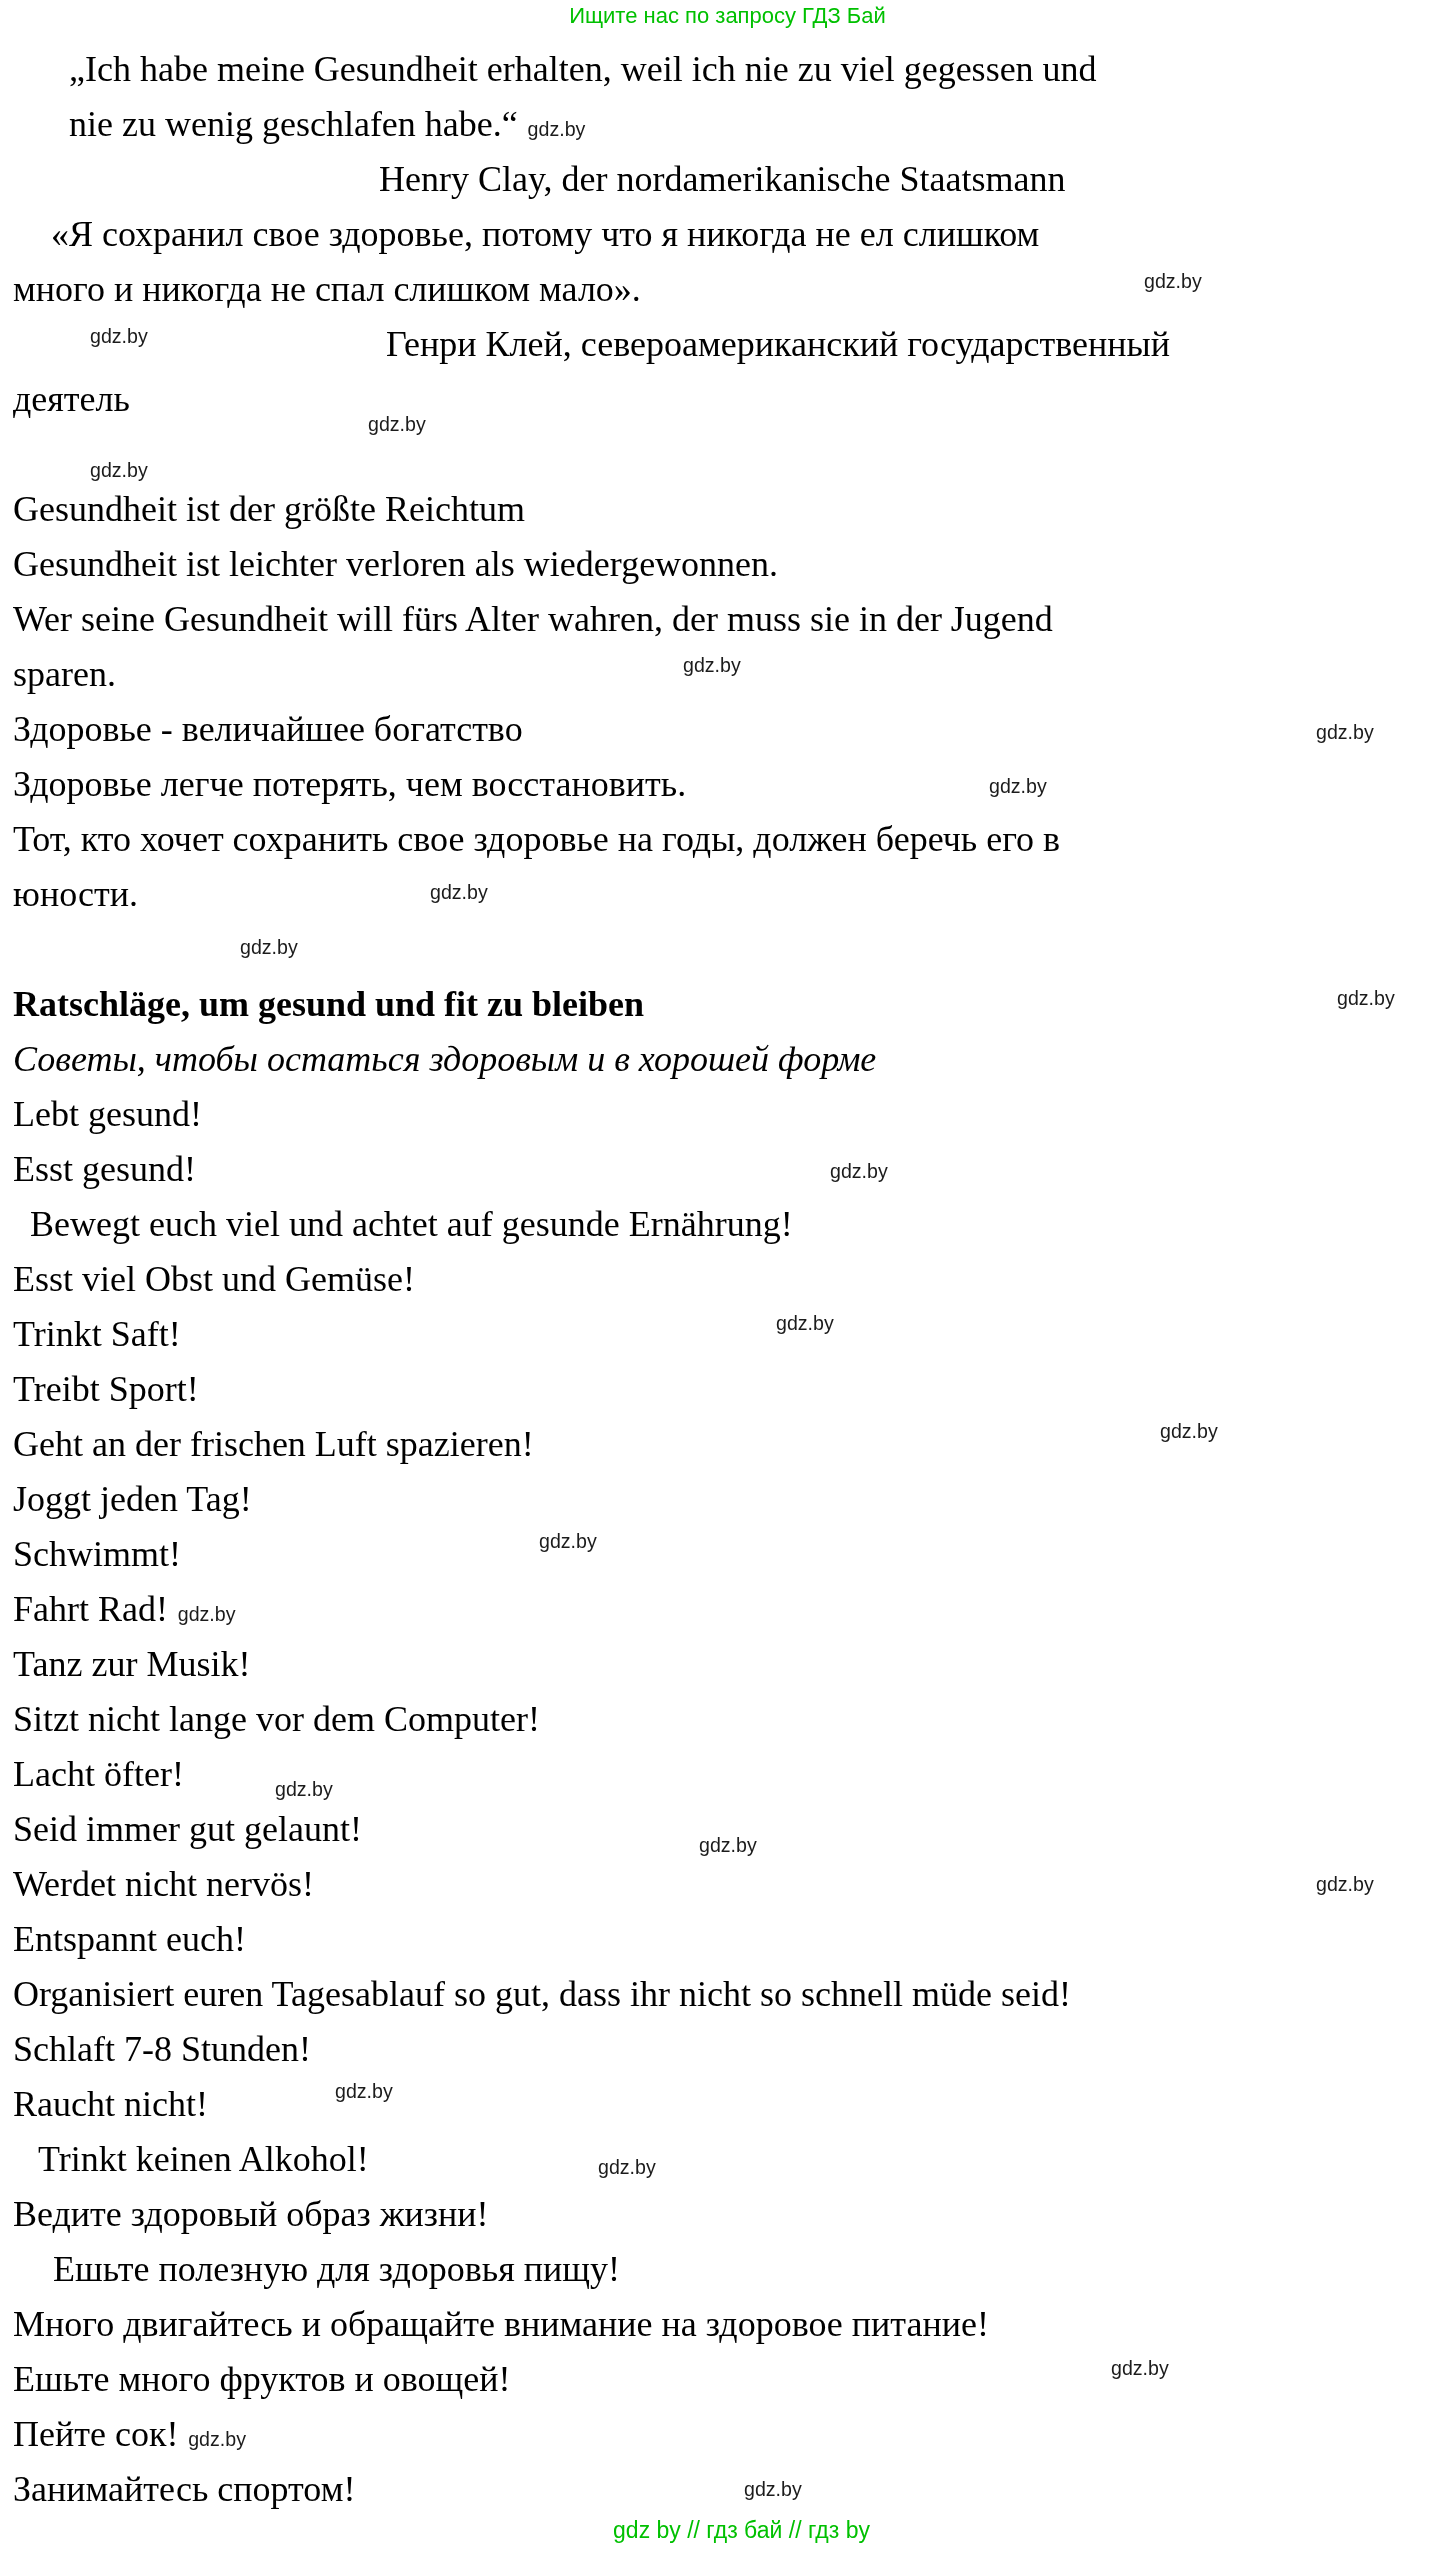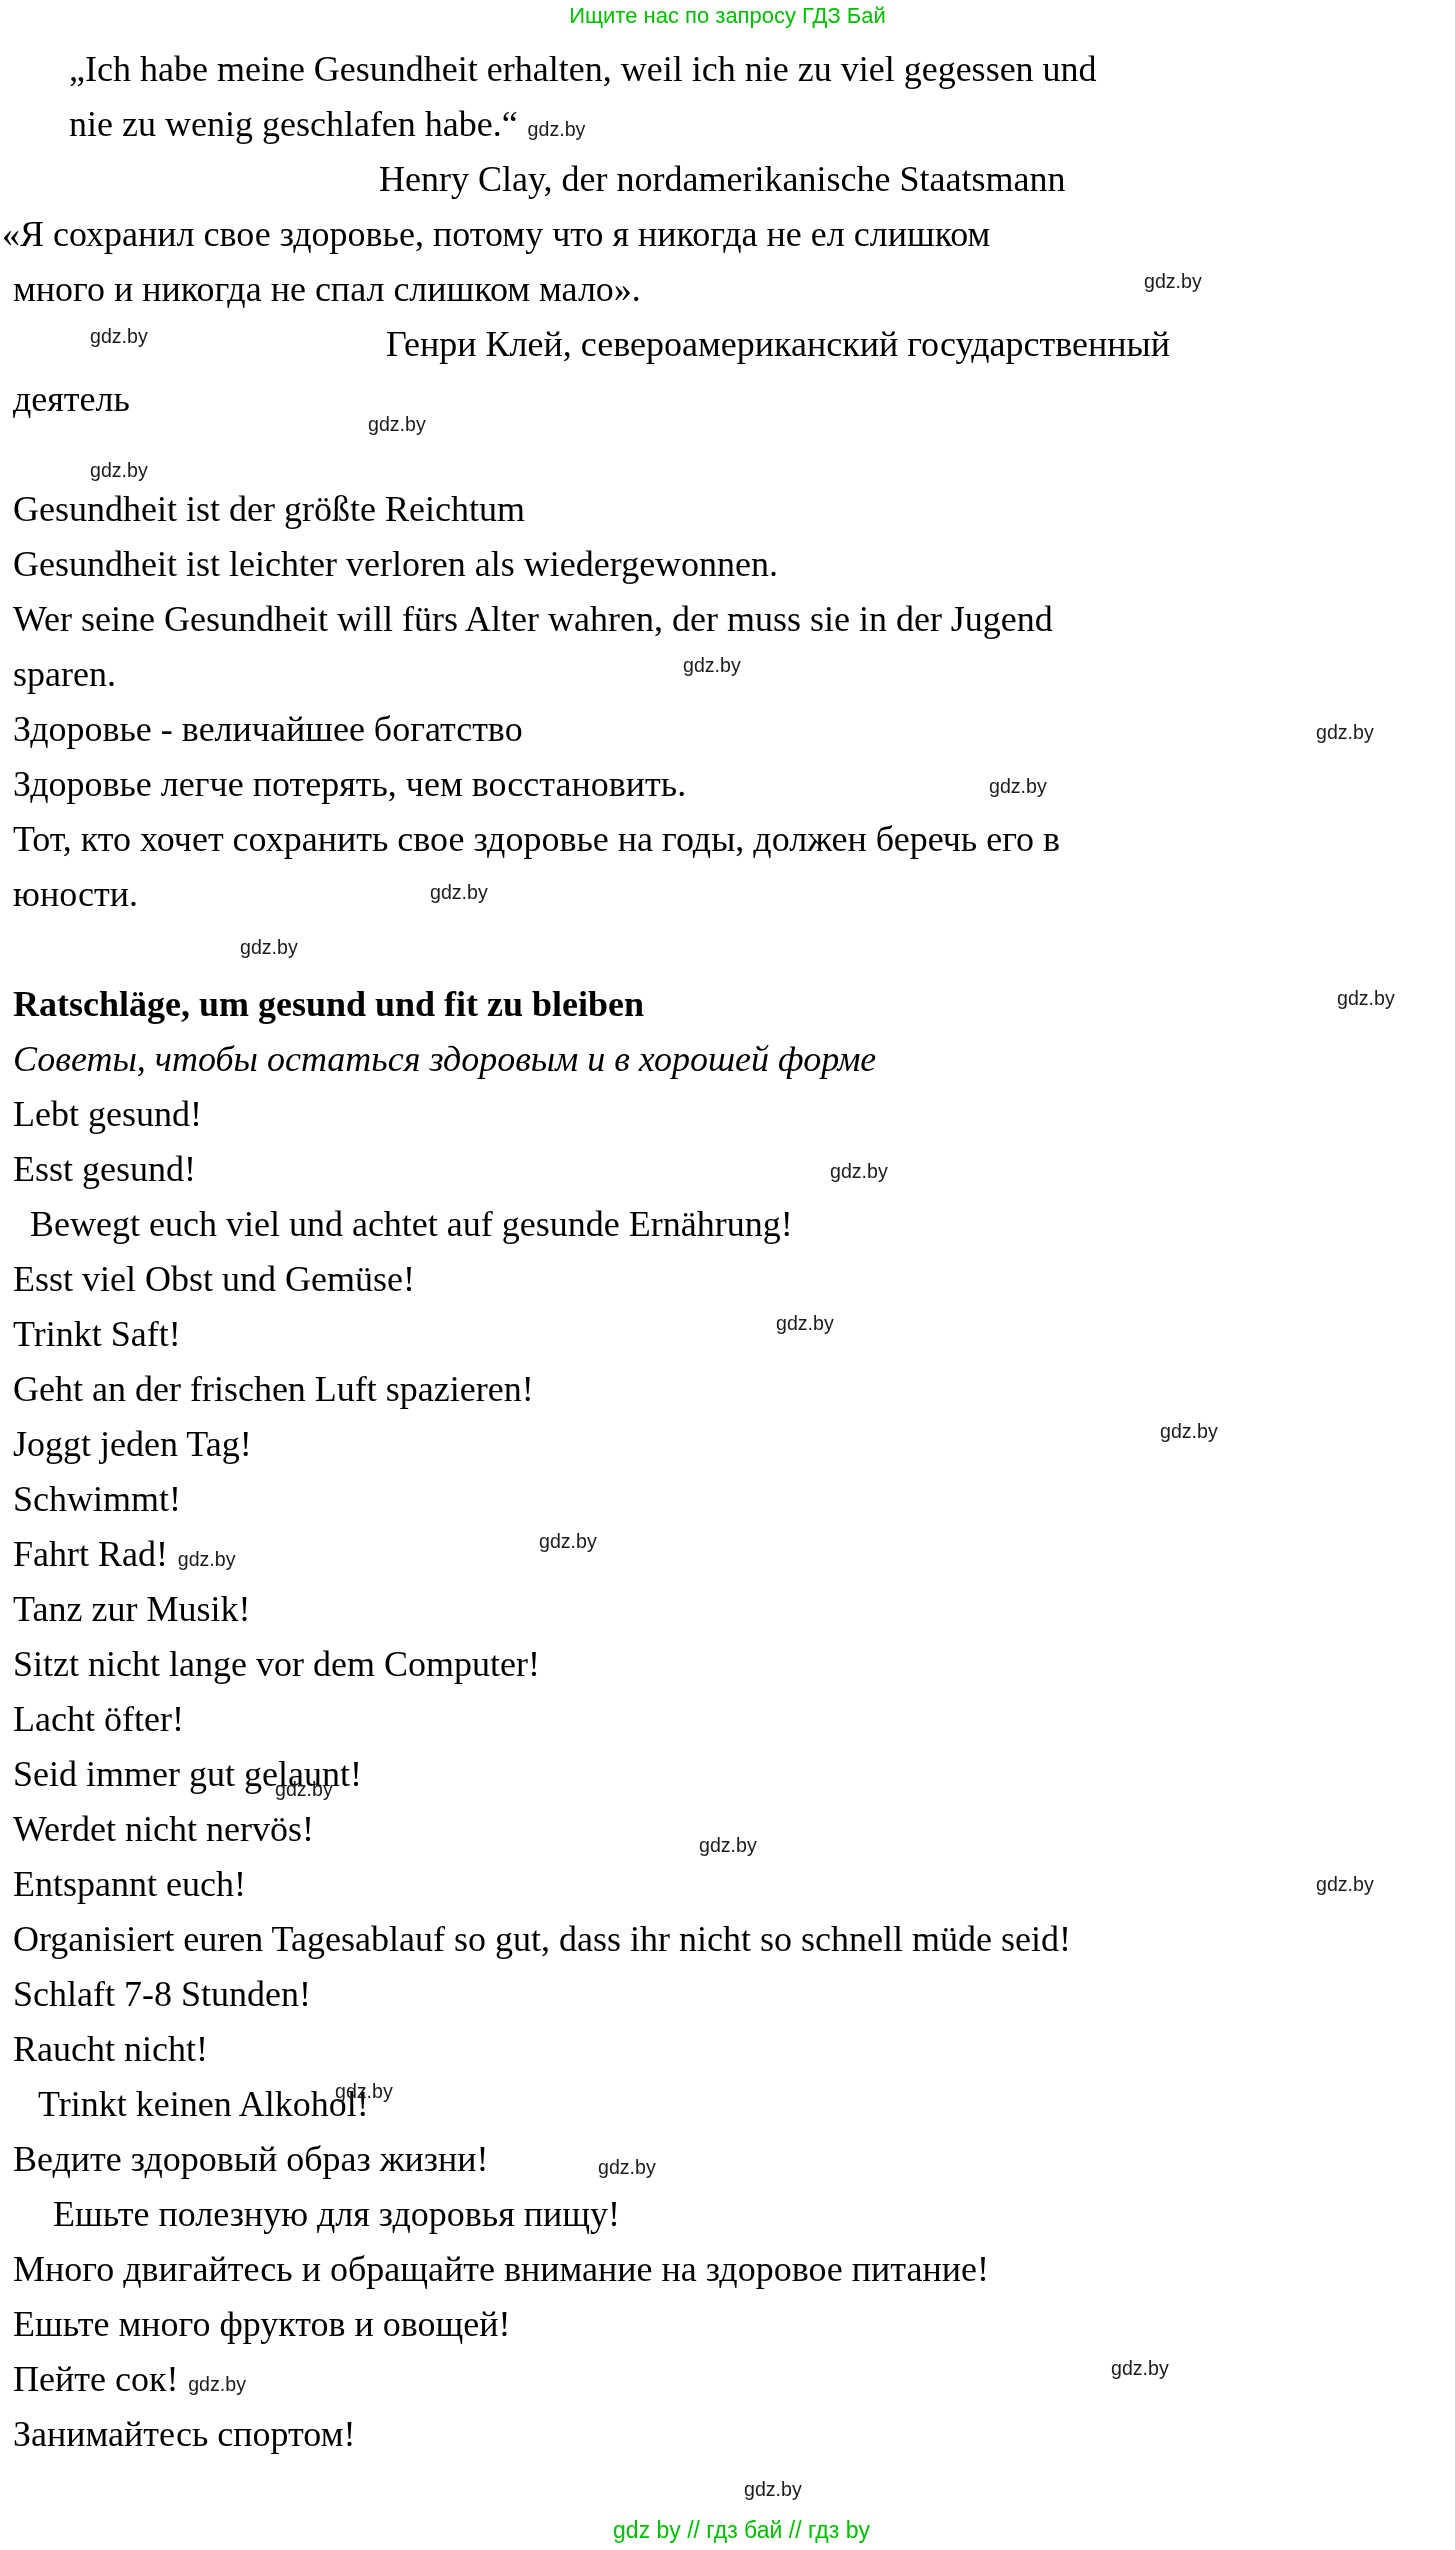--- a/index.html
+++ b/index.html
@@ -71,41 +71,42 @@
 </head>
 <body>
 
 <div class="page">
   <div class="promo-header">Ищите нас по запросу ГДЗ Бай</div>
 
   <div class="content" id="lines-container">
       <div class="line" style="padding-left: 69px;"><span>„Ich habe meine Gesundheit erhalten, weil ich nie zu viel gegessen und</span></div>
       <div class="line" style="padding-left: 69px;"><span>nie zu wenig geschlafen habe.“</span><span class="wm wm-inline">gdz.by</span></div>
       <div class="line" style="padding-left: 379px;"><span>Henry Clay, der nordamerikanische Staatsmann</span></div>
-      <div class="line" style="padding-left: 2px;"><span>«Я сохранил свое здоровье, потому что я никогда не ел слишком</span></div>
+      <div class="line" style="padding-left: 25px; margin-left: 26px;"><span>«Я сохранил свое здоровье, потому что я никогда не ел слишком</span></div>
       <div class="line" style="padding-left: 13px;"><span>много и никогда не спал слишком мало».</span></div>
       <div class="line" style="padding-left: 386px;"><span>Генри Клей, североамериканский государственный</span></div>
       <div class="line" style="padding-left: 13px;"><span>деятель</span></div>
       <div class="line" style="padding-left: 13px;"><span></span></div>
       <div class="line" style="padding-left: 13px;"><span>Gesundheit ist der größte Reichtum</span></div>
       <div class="line" style="padding-left: 13px;"><span>Gesundheit ist leichter verloren als wiedergewonnen.</span></div>
       <div class="line" style="padding-left: 13px;"><span>Wer seine Gesundheit will fürs Alter wahren, der muss sie in der Jugend</span></div>
       <div class="line" style="padding-left: 13px;"><span>sparen.</span></div>
       <div class="line" style="padding-left: 13px;"><span>Здоровье - величайшее богатство</span></div>
       <div class="line" style="padding-left: 13px;"><span>Здоровье легче потерять, чем восстановить.</span></div>
       <div class="line" style="padding-left: 13px;"><span>Тот, кто хочет сохранить свое здоровье на годы, должен беречь его в</span></div>
       <div class="line" style="padding-left: 13px;"><span>юности.</span></div>
       <div class="line" style="padding-left: 13px;"><span></span></div>
       <div class="line bold" style="padding-left: 13px;"><span>Ratschläge, um gesund und fit zu bleiben</span></div>
       <div class="line italic" style="padding-left: 13px;"><span>Советы, чтобы остаться здоровым и в хорошей форме</span></div>
       <div class="line" style="padding-left: 13px;"><span>Lebt gesund!</span></div>
       <div class="line" style="padding-left: 13px;"><span>Esst gesund!</span></div>
       <div class="line" style="padding-left: 30px;"><span>Bewegt euch viel und achtet auf gesunde Ernährung!</span></div>
       <div class="line" style="padding-left: 13px;"><span>Esst viel Obst und Gemüse!</span></div>
       <div class="line" style="padding-left: 13px;"><span>Trinkt Saft!</span></div>
+      <div class="line" style="padding-left: 13px;"><span>Treibt Sport!</span></div>
       <div class="line" style="padding-left: 13px;"><span>Geht an der frischen Luft spazieren!</span></div>
       <div class="line" style="padding-left: 13px;"><span>Joggt jeden Tag!</span></div>
       <div class="line" style="padding-left: 13px;"><span>Schwimmt!</span></div>
       <div class="line" style="padding-left: 13px;"><span>Fahrt Rad!</span><span class="wm wm-inline">gdz.by</span></div>
       <div class="line" style="padding-left: 13px;"><span>Tanz zur Musik!</span></div>
       <div class="line" style="padding-left: 13px;"><span>Sitzt nicht lange vor dem Computer!</span></div>
       <div class="line" style="padding-left: 13px;"><span>Lacht öfter!</span></div>
       <div class="line" style="padding-left: 13px;"><span>Seid immer gut gelaunt!</span></div>
       <div class="line" style="padding-left: 13px;"><span>Werdet nicht nervös!</span></div>
       <div class="line" style="padding-left: 13px;"><span>Entspannt euch!</span></div>

